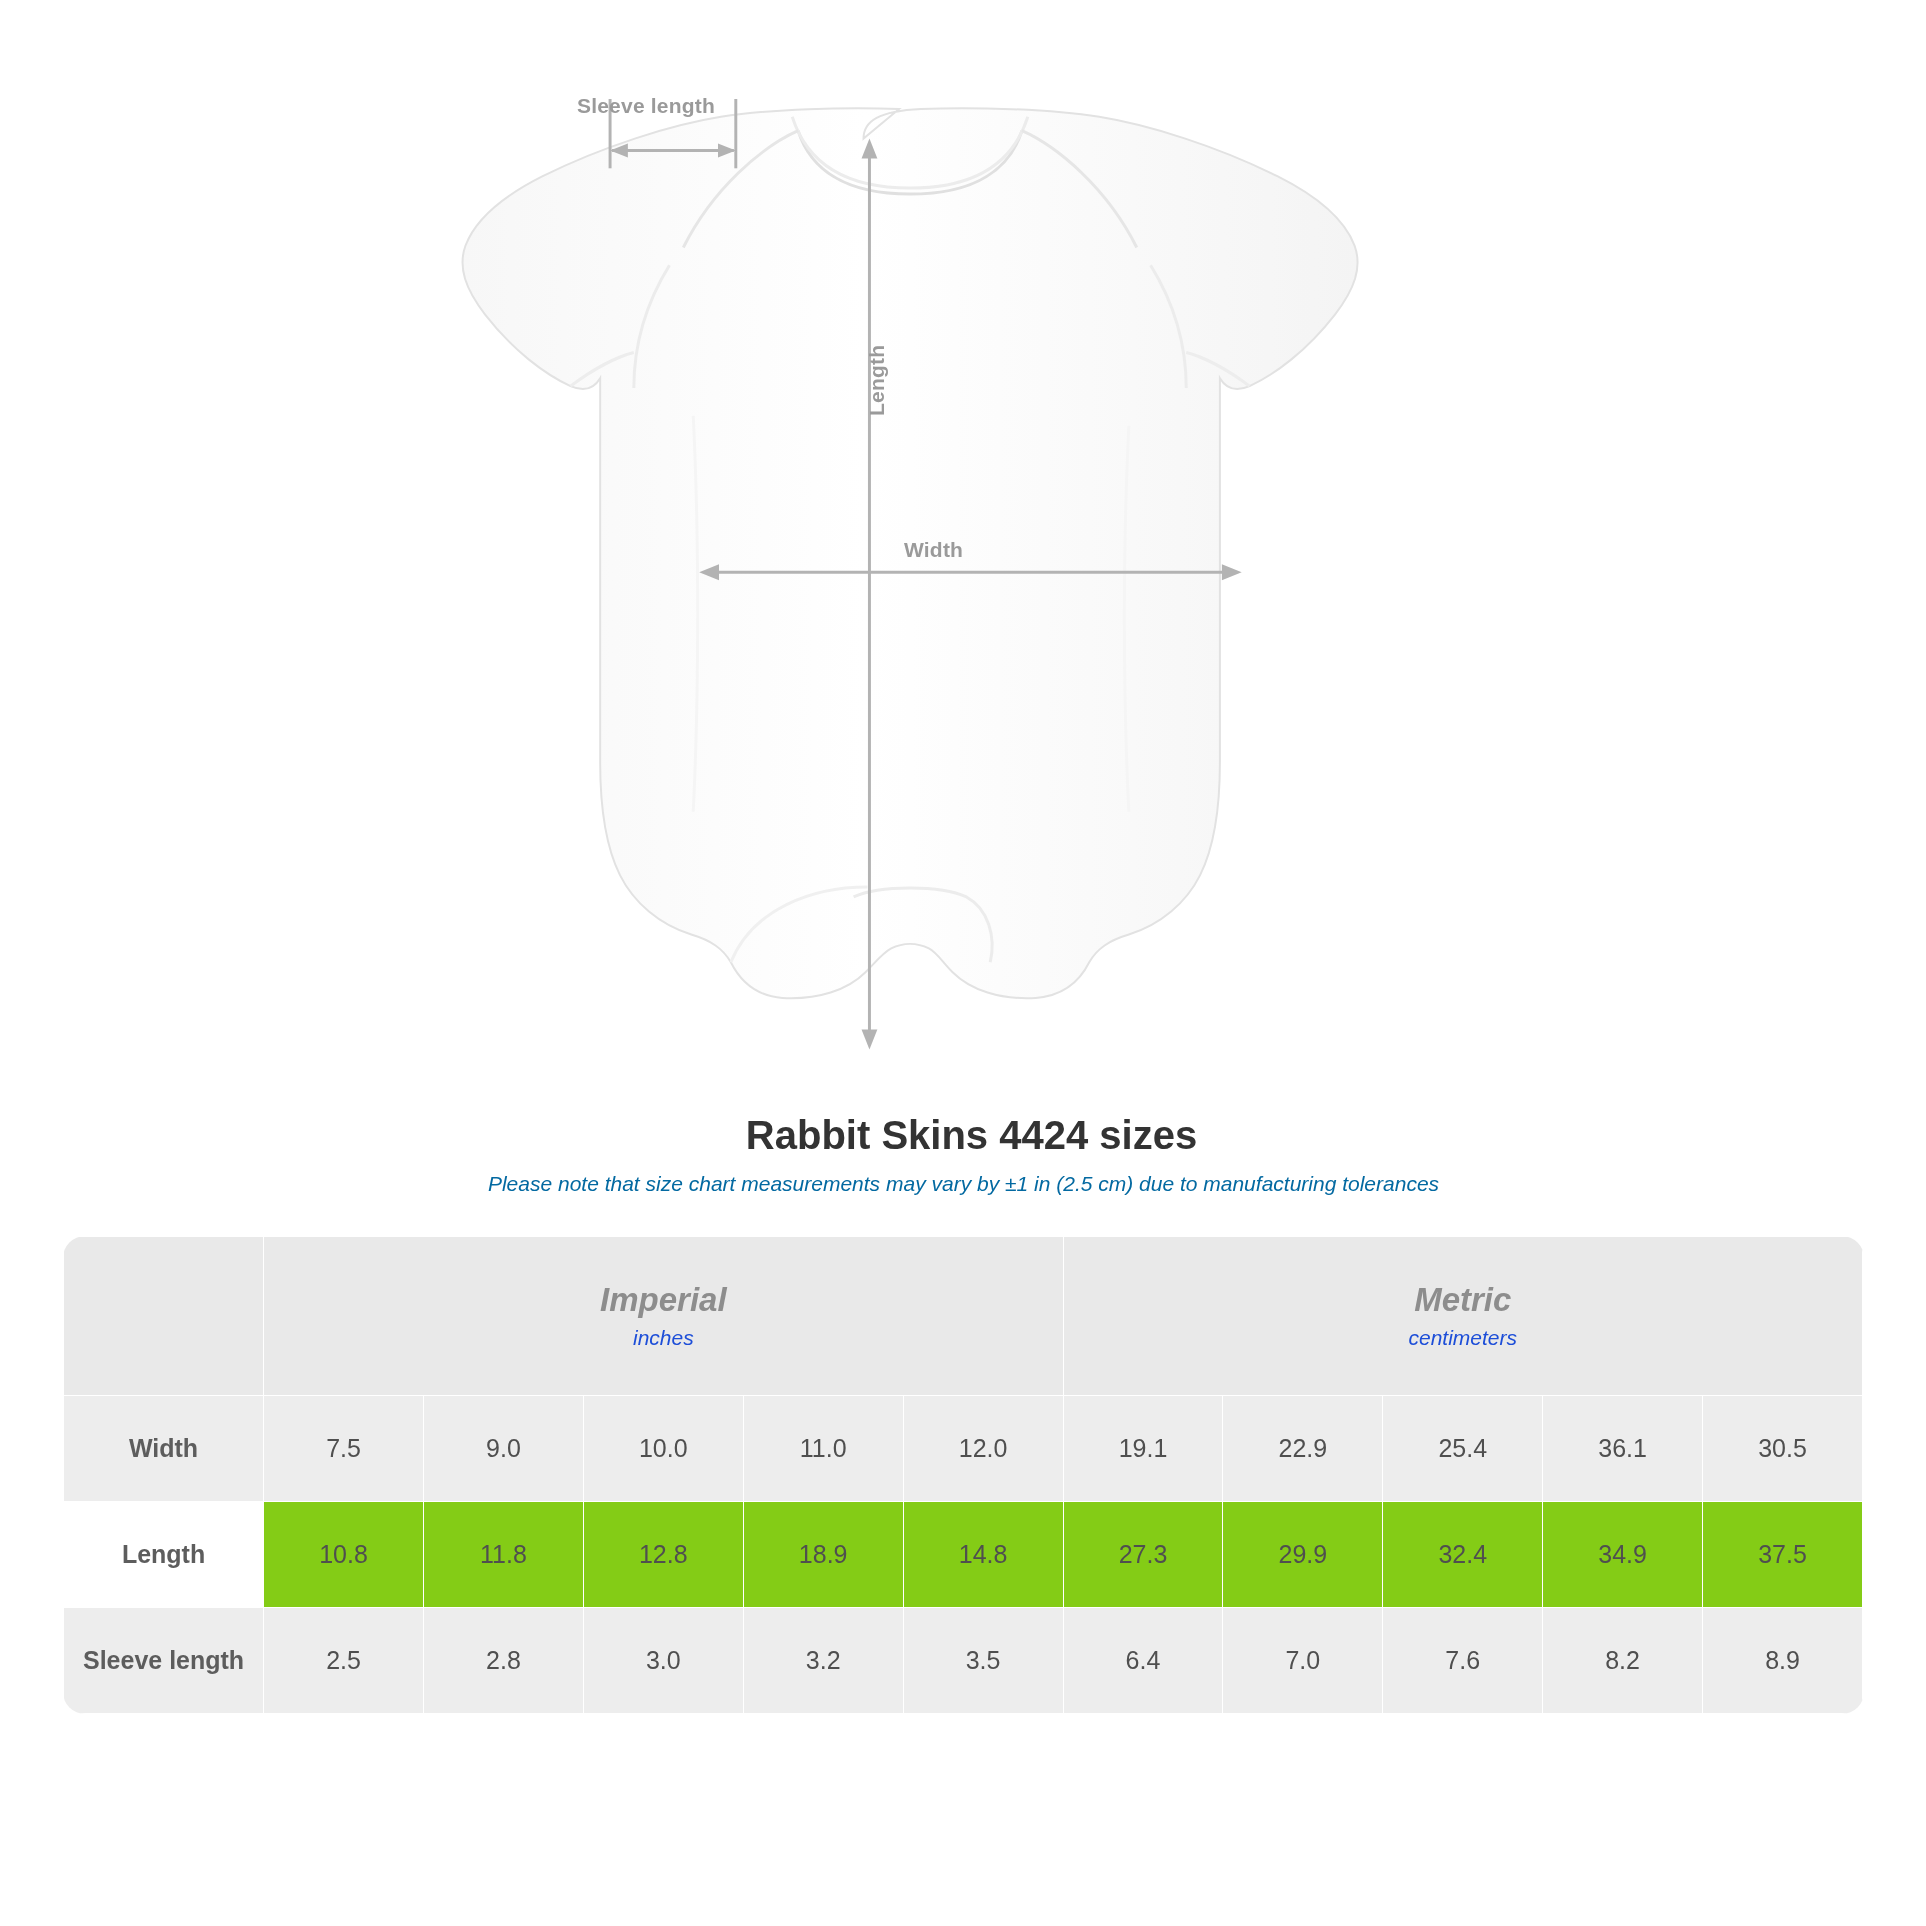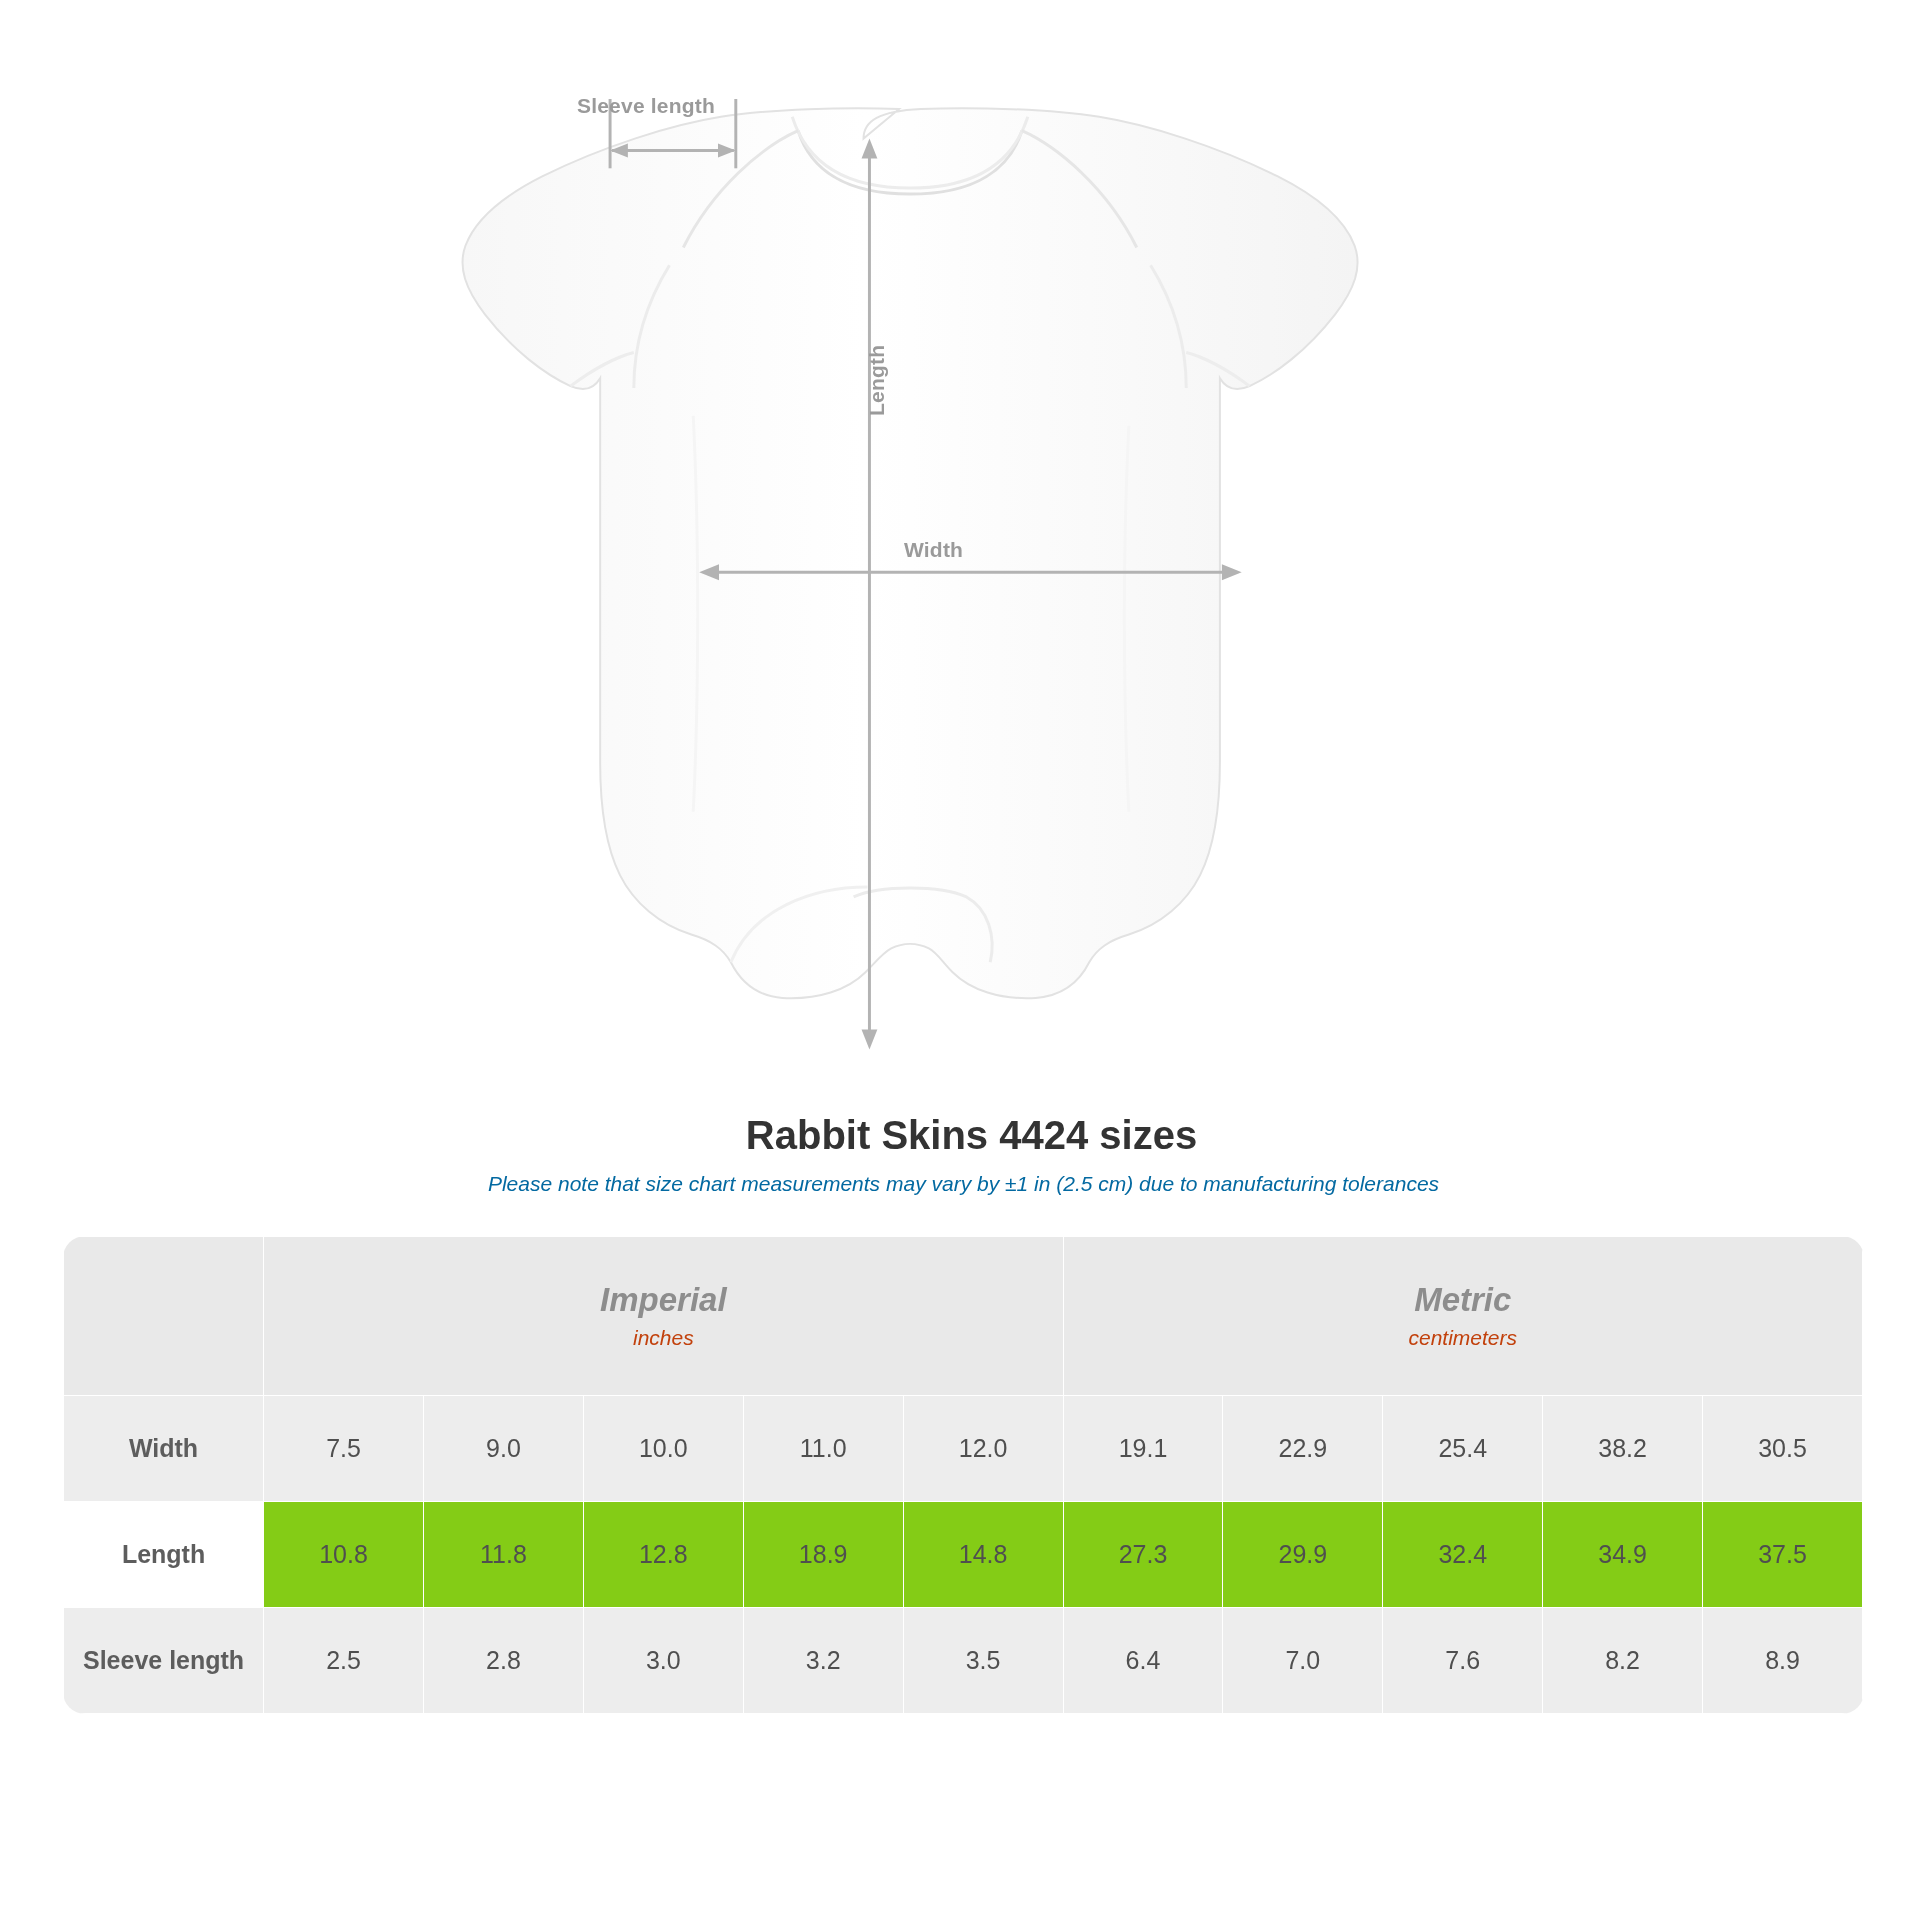--- a/index.html
+++ b/index.html
@@ -95,21 +95,21 @@
   .unit-head .unit-name {
     font-size: 33px;
     font-style: italic;
     font-weight: bold;
     color: #8d8d8d;
     line-height: 1.1;
   }
   .unit-head .unit-sub {
     font-size: 21px;
     font-style: italic;
-    color: #c2410c;
+    color: #1d4ed8;
     margin-top: 8px;
   }
   .unit-head.blank { background: #e9e9e9; }
 
   tr.head-row td {
     background: #ffffff;
     height: 107px;
     font-size: 22px;
     font-weight: bold;
     color: #6f6f6f;
@@ -268,21 +268,21 @@
         <tr class="data-row shaded">
           <td class="rowlabel">Width</td>
           <td>7.5</td>
           <td>9.0</td>
           <td>10.0</td>
           <td>11.0</td>
           <td>12.0</td>
           <td>19.1</td>
           <td>22.9</td>
           <td>25.4</td>
-          <td>38.2</td>
+          <td>36.1</td>
           <td>30.5</td>
         </tr>
 
         <tr class="data-row plain">
           <td class="rowlabel">Length</td>
           <td>10.8</td>
           <td>11.8</td>
           <td>12.8</td>
           <td>18.9</td>
           <td>14.8</td>

